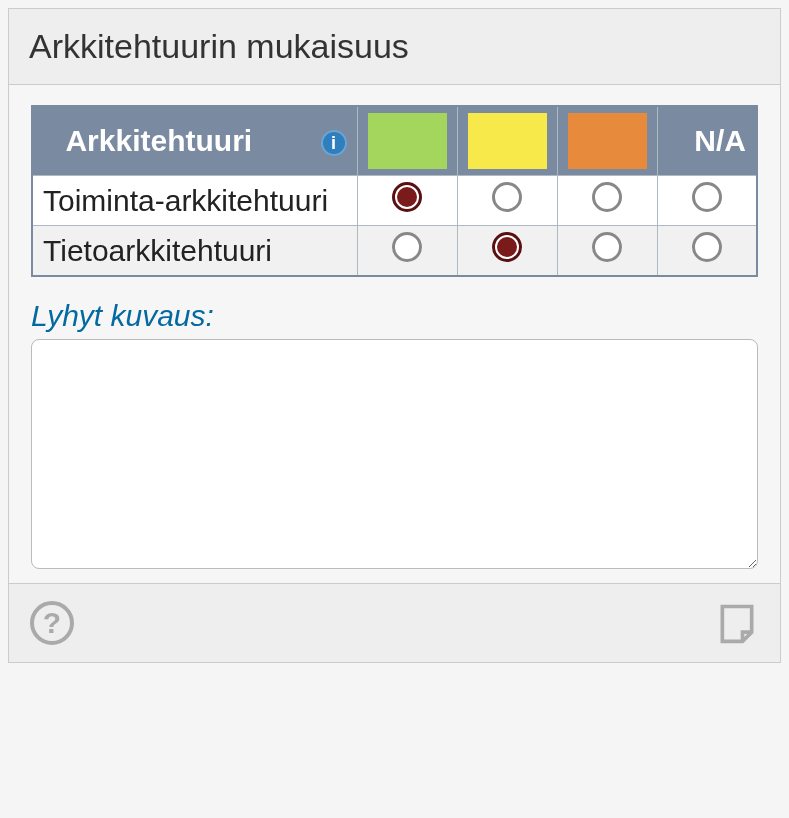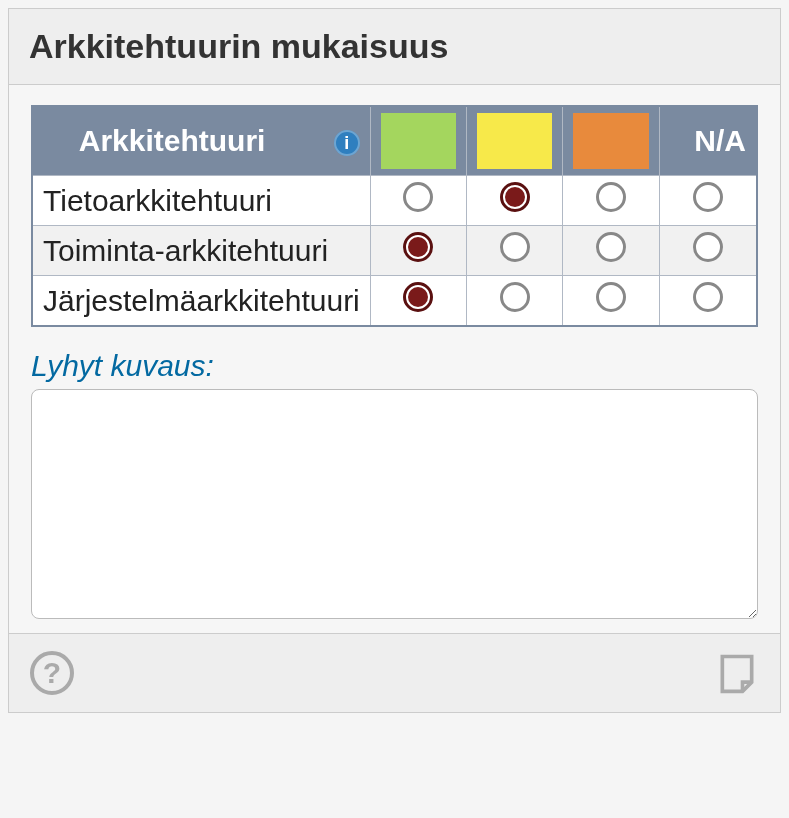--- a/index.html
+++ b/index.html
@@ -8,21 +8,21 @@
       background: #f5f5f5;
       padding: 8px;
       width: 789px;
     }
     .panel {
       background: #eeeeee;
       border: 1px solid #ccc;
     }
     .panel-title {
       font-size: 34px;
-      font-weight: bold;
+      font-weight: normal;
       color: #333;
       padding: 18px 20px 18px 20px;
     }
     .panel-body {
       border-top: 1px solid #ccc;
       padding: 20px 22px 10px 22px;
       background: #f6f6f6;
     }
     table.arch-table {
       border-collapse: collapse;
@@ -192,37 +192,30 @@
             <span class="swatch swatch-yellow" style="height:56px;"></span>
           </th>
           <th class="status-col">
             <span class="swatch swatch-orange" style="height:56px;"></span>
           </th>
           <th class="na">N/A</th>
         </tr>
       </thead>
       <tbody id="arch-tbody">
       <tr>
-            <td class="row-label">Tietoarkkitehtuuri</td>
-            <td class="radio-cell"><span class="radio"></span></td>
+            <td class="row-label">Toiminta-arkkitehtuuri</td>
             <td class="radio-cell"><span class="radio selected"></span></td>
+            <td class="radio-cell"><span class="radio"></span></td>
             <td class="radio-cell"><span class="radio"></span></td>
             <td class="radio-cell"><span class="radio"></span></td>
           </tr>
           <tr>
-            <td class="row-label">Toiminta-arkkitehtuuri</td>
+            <td class="row-label">Tietoarkkitehtuuri</td>
+            <td class="radio-cell"><span class="radio"></span></td>
             <td class="radio-cell"><span class="radio selected"></span></td>
-            <td class="radio-cell"><span class="radio"></span></td>
-            <td class="radio-cell"><span class="radio"></span></td>
-            <td class="radio-cell"><span class="radio"></span></td>
-          </tr>
-          <tr>
-            <td class="row-label">Järjestelmäarkkitehtuuri</td>
-            <td class="radio-cell"><span class="radio selected"></span></td>
-            <td class="radio-cell"><span class="radio"></span></td>
             <td class="radio-cell"><span class="radio"></span></td>
             <td class="radio-cell"><span class="radio"></span></td>
           </tr>
         </tbody>
     </table>
 
     <label class="desc-label">Lyhyt kuvaus:</label>
     <textarea class="desc" style=""></textarea>
   </div>
 

